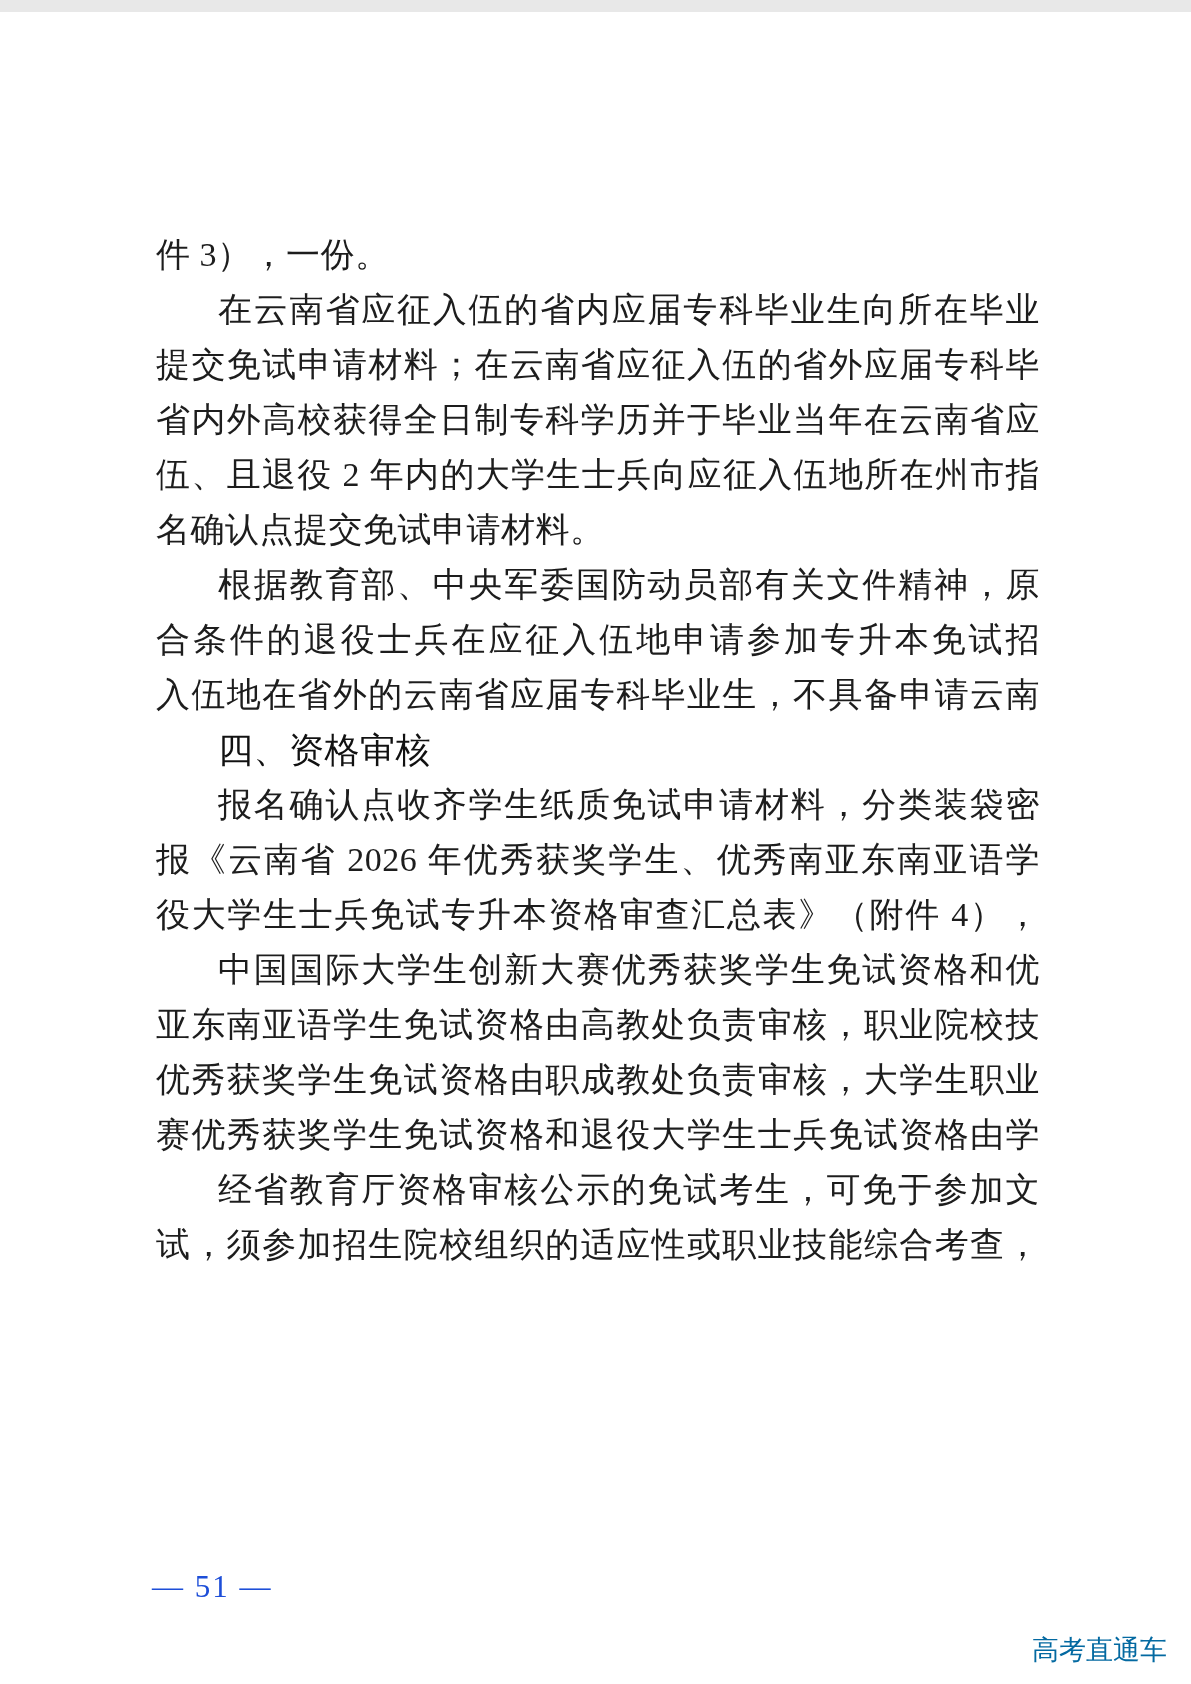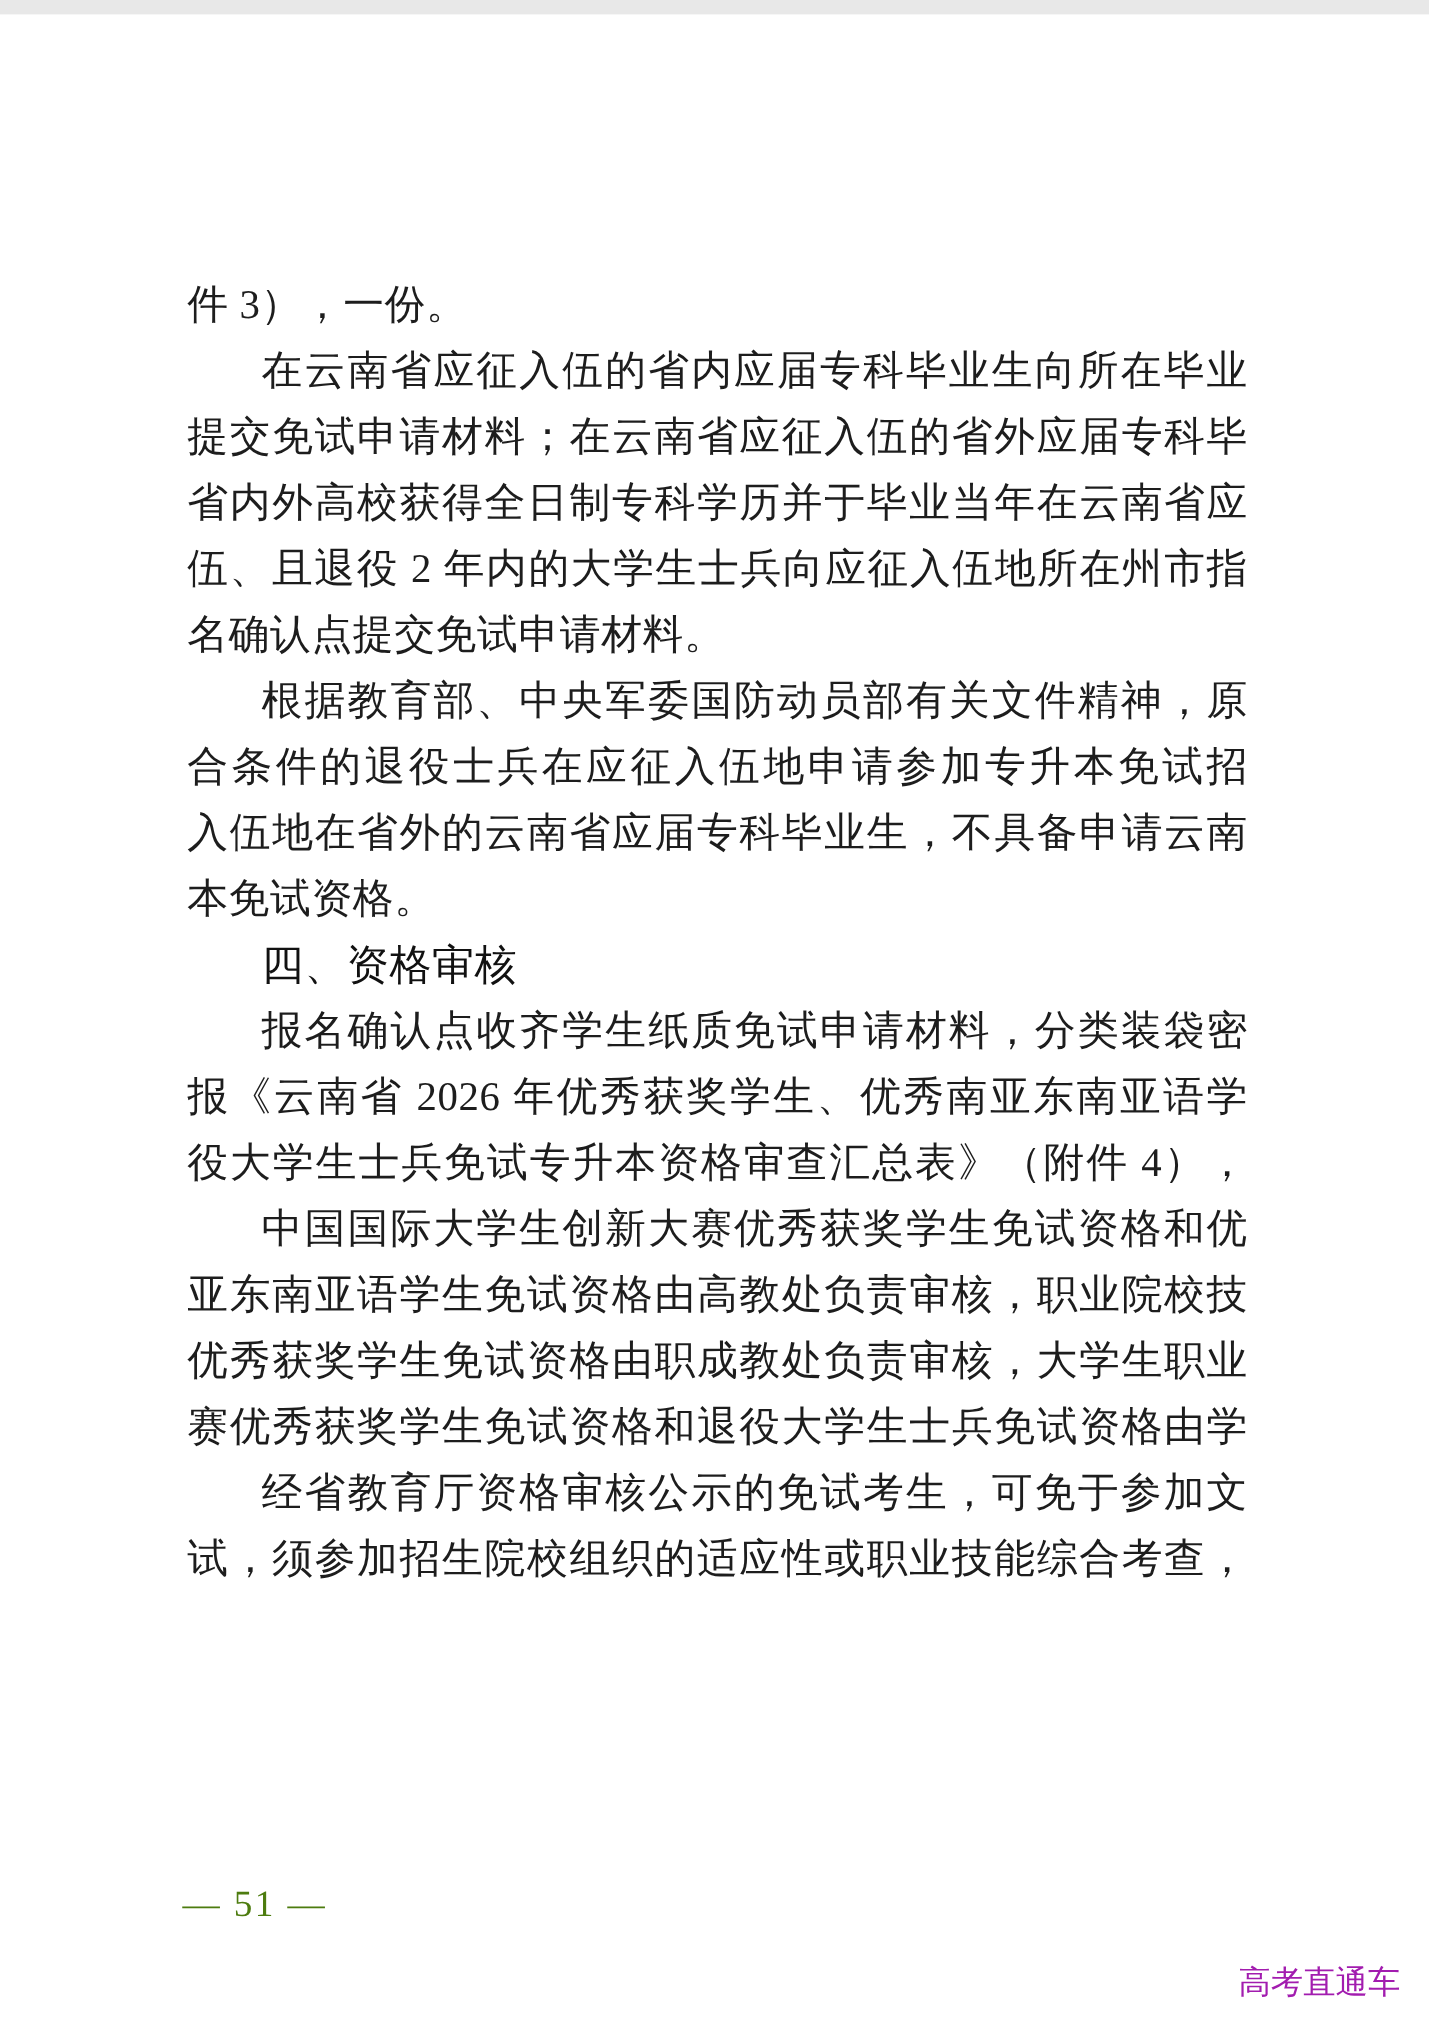--- a/index.html
+++ b/index.html
@@ -42,48 +42,47 @@
     font-weight: normal;
     font-size: 35px;
     color: #111111;
   }
   .page-number {
     position: absolute;
     left: 152px;
     top: 1547px;
     font-size: 31px;
     line-height: 55px;
-    color: #4d7c0f;
+    color: #1d4ed8;
     letter-spacing: 2px;
   }
   .watermark {
     position: absolute;
     right: 24px;
     top: 1620px;
     font-size: 27px;
     line-height: 40px;
-    color: #a21caf;
-    font-family: Liberation Sans, sans-serif;
+    color: #0369a1;
+    font-family: Liberation Mono, monospace;
   }
 </style>
 </head>
 <body>
 
 <div class="page">
   <div class="content" id="doc-content">
       <div class="line">件 3），一份。</div>
       <div class="line indent justify">在云南省应征入伍的省内应届专科毕业生向所在毕业学校</div>
       <div class="line justify">提交免试申请材料；在云南省应征入伍的省外应届专科毕业生和</div>
       <div class="line justify">省内外高校获得全日制专科学历并于毕业当年在云南省应征入</div>
       <div class="line justify">伍、且退役 2 年内的大学生士兵向应征入伍地所在州市指定的报</div>
       <div class="line">名确认点提交免试申请材料。</div>
       <div class="line indent justify">根据教育部、中央军委国防动员部有关文件精神，原则上符</div>
       <div class="line justify">合条件的退役士兵在应征入伍地申请参加专升本免试招生，应征</div>
       <div class="line justify">入伍地在省外的云南省应届专科毕业生，不具备申请云南省专升</div>
-      <div class="line">本免试资格。</div>
       <div class="line indent heading">四、资格审核</div>
       <div class="line indent justify">报名确认点收齐学生纸质免试申请材料，分类装袋密封，填</div>
       <div class="line justify">报《云南省 2026 年优秀获奖学生、优秀南亚东南亚语学生、退</div>
       <div class="line justify">役大学生士兵免试专升本资格审查汇总表》（附件 4），签字盖</div>
       <div class="line indent justify">中国国际大学生创新大赛优秀获奖学生免试资格和优秀南</div>
       <div class="line justify">亚东南亚语学生免试资格由高教处负责审核，职业院校技能大赛</div>
       <div class="line justify">优秀获奖学生免试资格由职成教处负责审核，大学生职业规划大</div>
       <div class="line justify">赛优秀获奖学生免试资格和退役大学生士兵免试资格由学生工</div>
       <div class="line indent justify">经省教育厅资格审核公示的免试考生，可免于参加文化课考</div>
       <div class="line justify">试，须参加招生院校组织的适应性或职业技能综合考查，满分</div>

